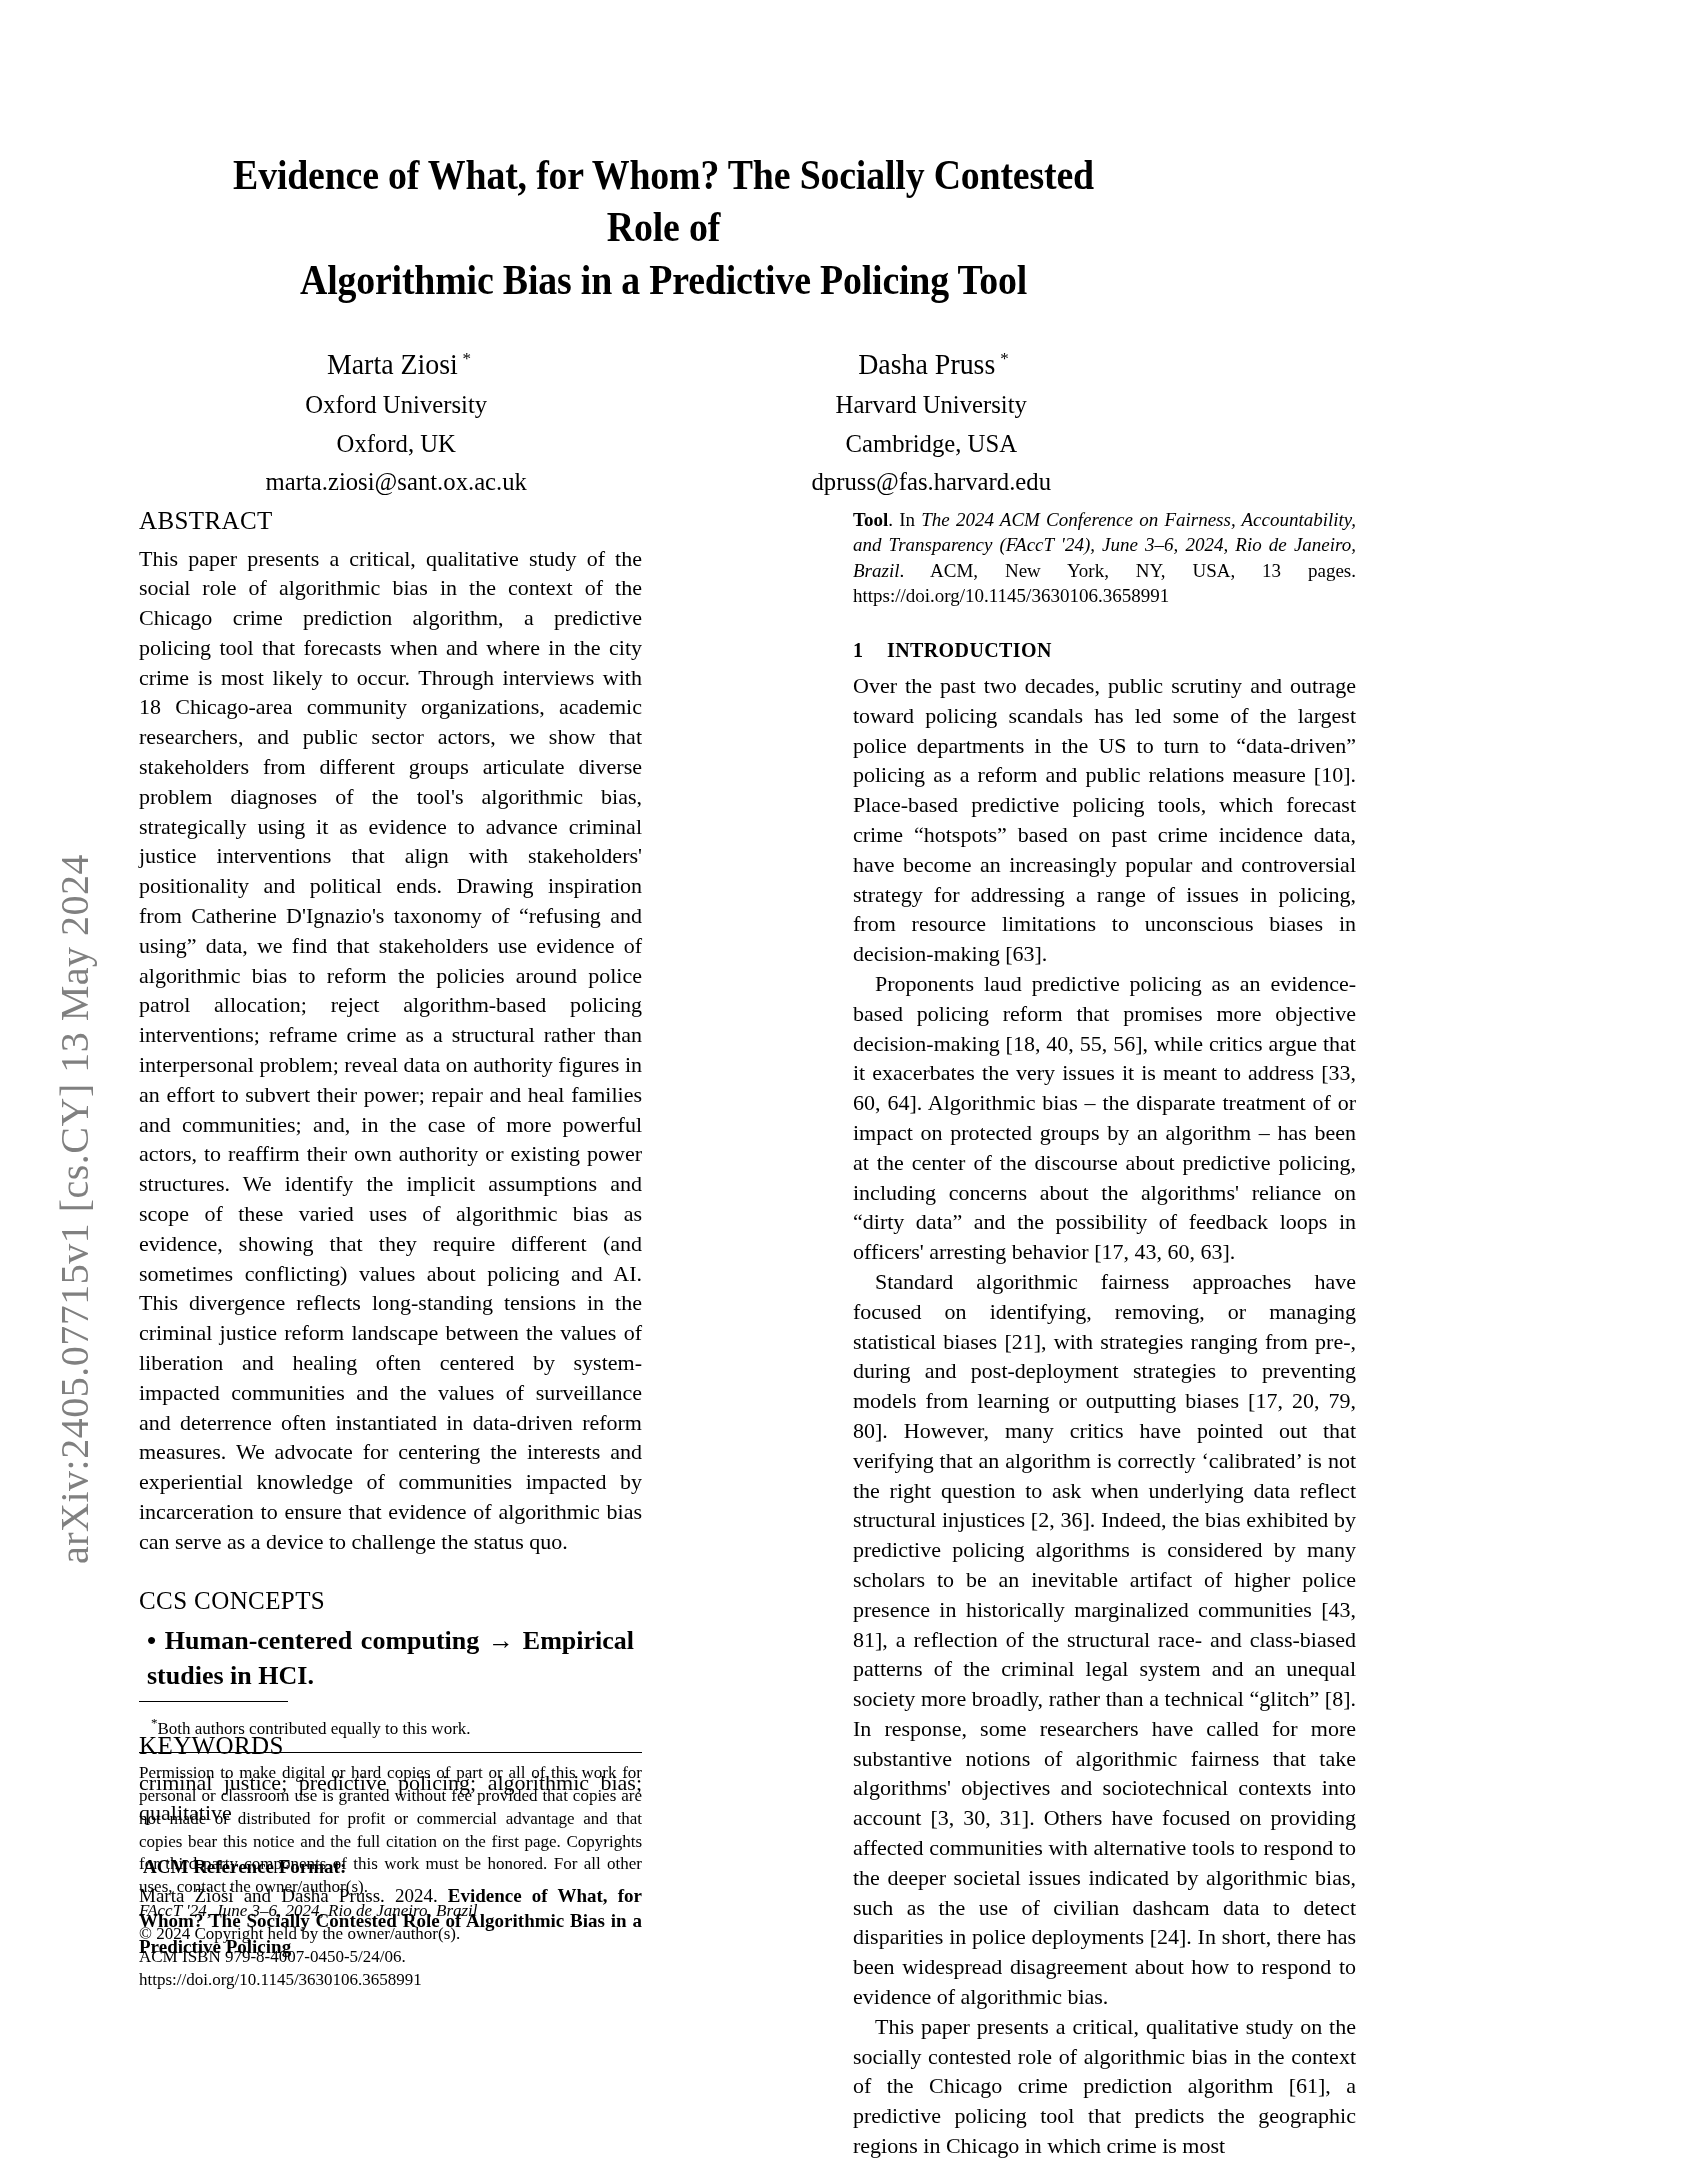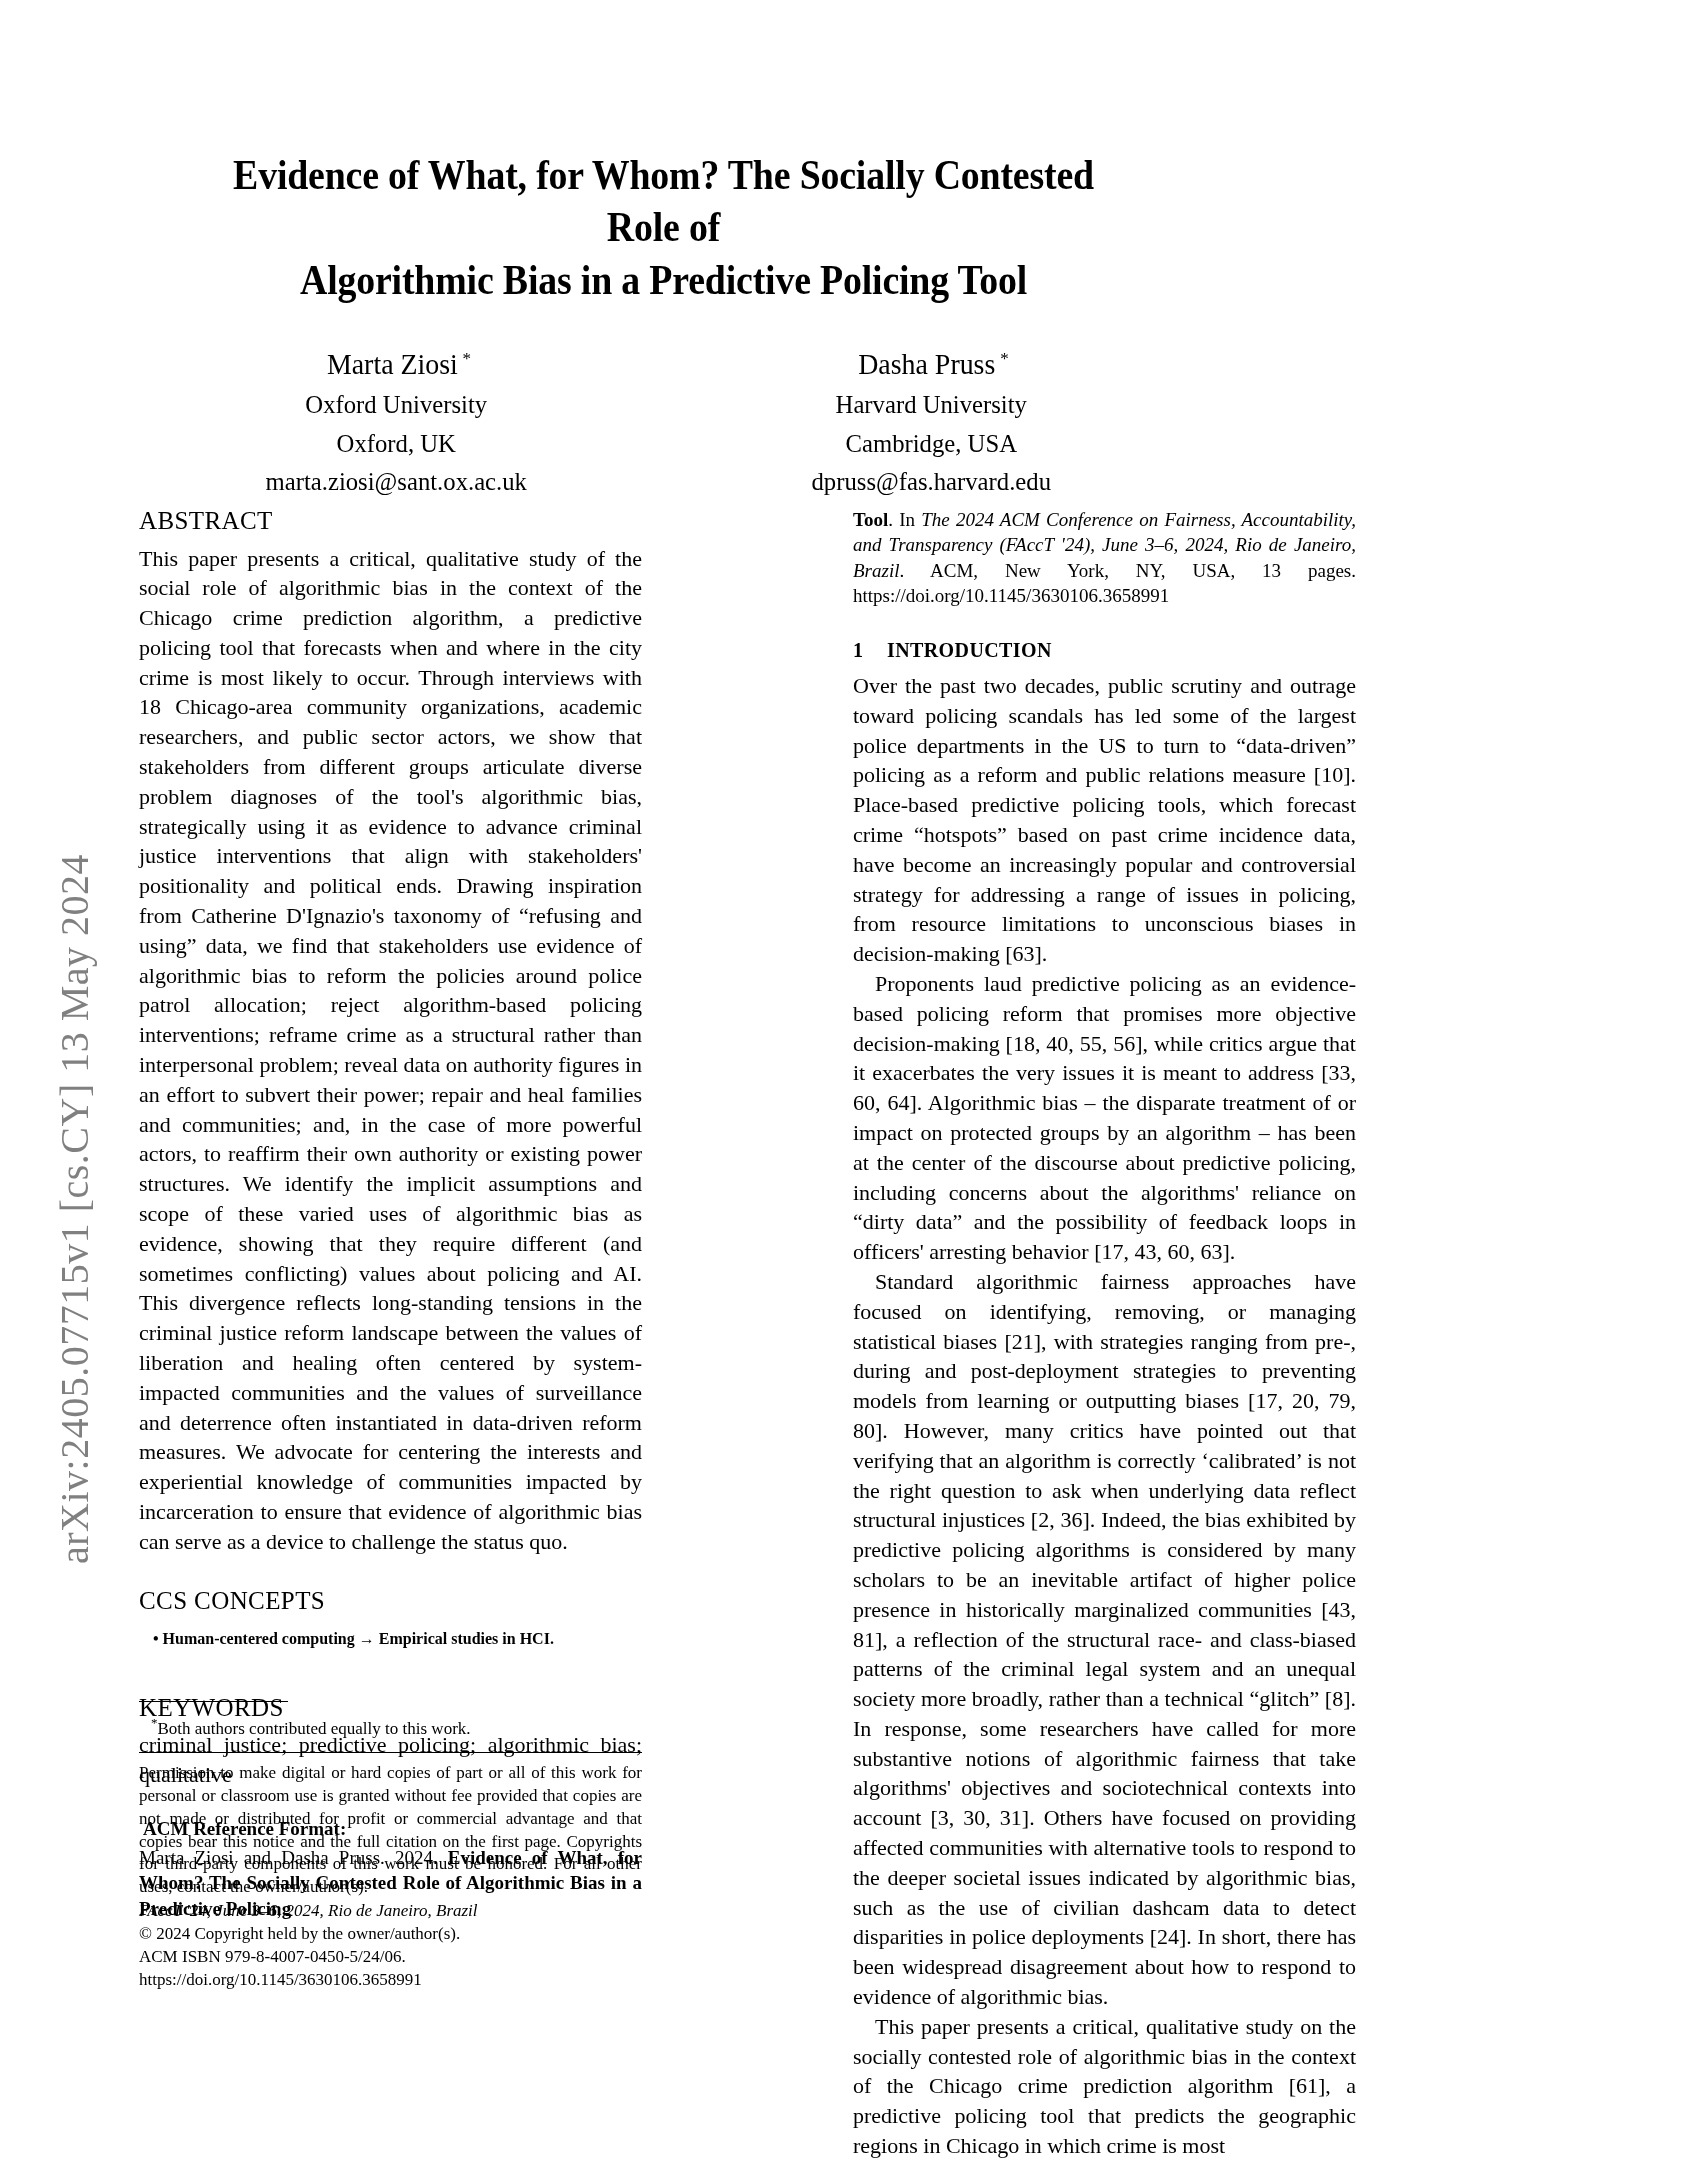--- a/index.html
+++ b/index.html
@@ -114,22 +114,22 @@
   .sec-gap-sm { height: 22px; }
 
   p.body {
     margin: 0;
     text-align: justify;
   }
   p.body.indent { text-indent: 22px; }
 
   .ccs-line {
     font-weight: bold;
-    font-size: 16px;
-    margin: 14px;
+    font-size: 26px;
+    margin: 8px;
   }
   .kw-line {
     margin: 0;
     font-size: 22px;
   }
 
   .acm-ref-head {
     font-weight: bold;
     font-size: 19px;
     margin: 4px;

